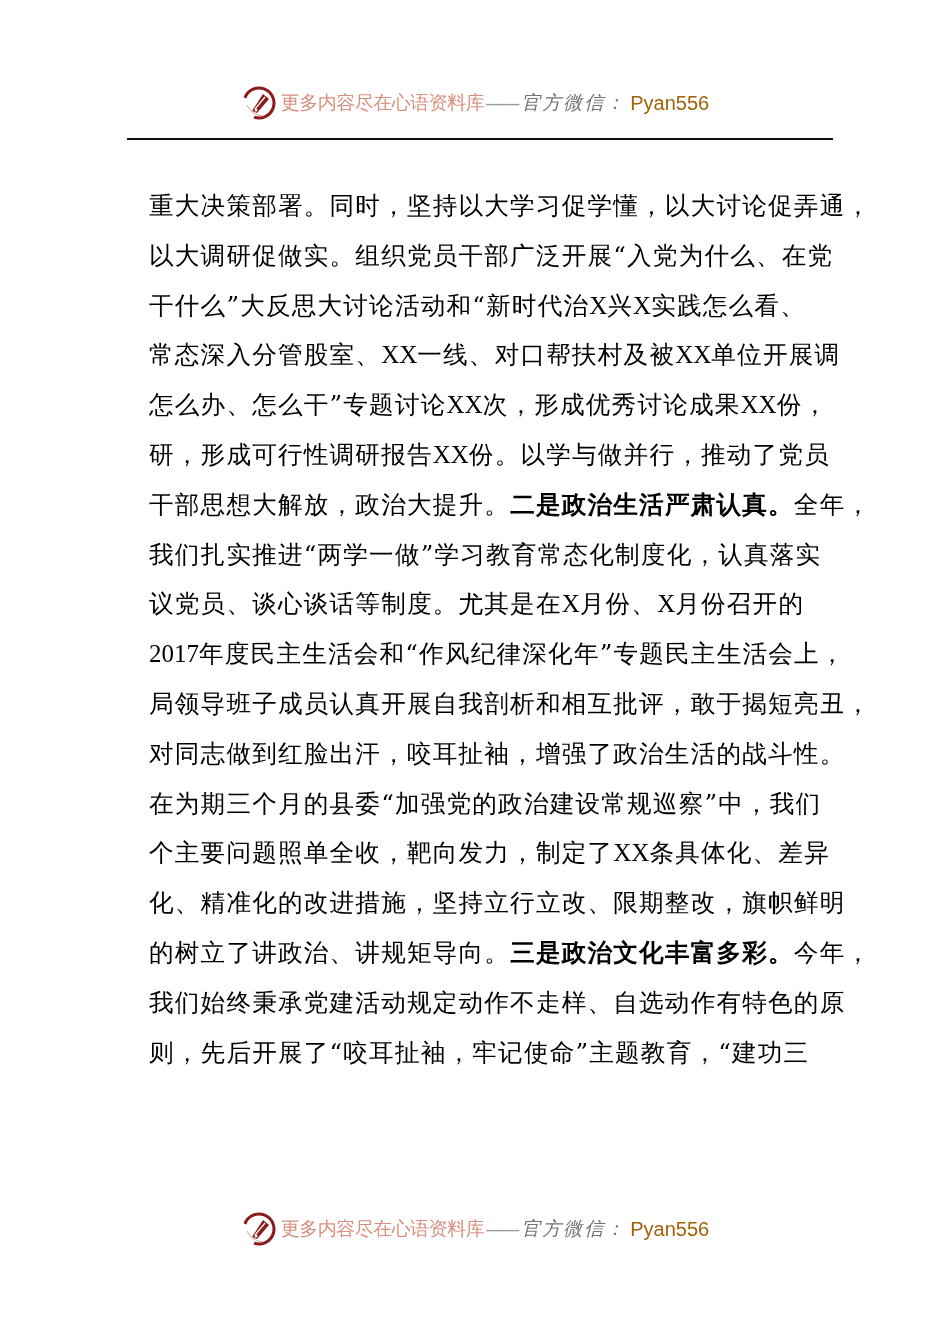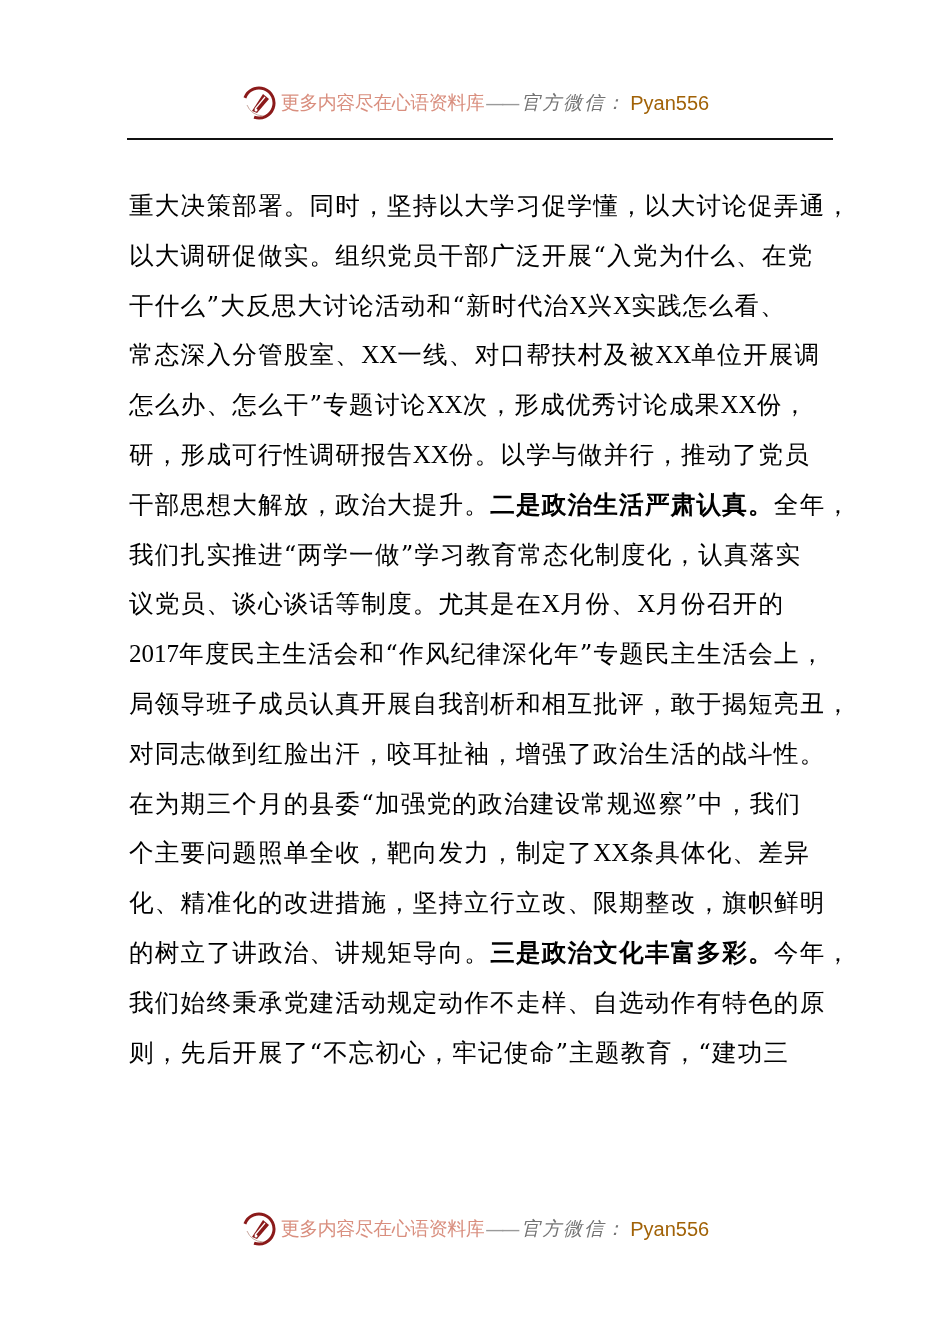--- a/index.html
+++ b/index.html
@@ -77,20 +77,21 @@
       top: 181px;
       width: 720px;
     }
     .line {
       height: 49.8px;
       line-height: 49.8px;
       font-size: 24.6px;
       white-space: nowrap;
       letter-spacing: 1.2px;
       font-family: "DejaVu Serif", "Liberation Serif", serif;
+      margin-left: 20px;
     }
     .line .latin {
       font-family: "Liberation Serif", serif;
       font-size: 25px;
       letter-spacing: 0;
     }
     .line b {
       font-family: "DejaVu Sans", sans-serif;
       font-weight: bold;
     }
@@ -129,21 +130,21 @@
     <div class="line"><span>我们扎实推进“两学一做”学习教育常态化制度化，认真落实</span></div>
     <div class="line"><span>议党员、谈心谈话等制度。尤其是在</span><span class="latin">X</span><span>月份、</span><span class="latin">X</span><span>月份召开的</span></div>
     <div class="line"><span class="latin">2017</span><span>年度民主生活会和“作风纪律深化年”专题民主生活会上，</span></div>
     <div class="line"><span>局领导班子成员认真开展自我剖析和相互批评，敢于揭短亮丑，</span></div>
     <div class="line"><span>对同志做到红脸出汗，咬耳扯袖，增强了政治生活的战斗性。</span></div>
     <div class="line"><span>在为期三个月的县委“加强党的政治建设常规巡察”中，我们</span></div>
     <div class="line"><span>个主要问题照单全收，靶向发力，制定了</span><span class="latin">XX</span><span>条具体化、差异</span></div>
     <div class="line"><span>化、精准化的改进措施，坚持立行立改、限期整改，旗帜鲜明</span></div>
     <div class="line"><span>的树立了讲政治、讲规矩导向。</span><b>三是政治文化丰富多彩。</b><span>今年，</span></div>
     <div class="line"><span>我们始终秉承党建活动规定动作不走样、自选动作有特色的原</span></div>
-    <div class="line"><span>则，先后开展了“不忘初心，牢记使命”主题教育，“建功三</span></div>
+    <div class="line"><span>则，先后开展了“咬耳扯袖，牢记使命”主题教育，“建功三</span></div>
   </div>
 
 <div class="page-footer">
   <div class="banner">
     <span class="logo-icon">
       <svg width="36" height="36" viewBox="0 0 36 36">
         <circle cx="18" cy="18" r="15" fill="none" stroke="#8b1a1a" stroke-width="3" stroke-dasharray="70 25" transform="rotate(200 18 18)"></circle>
         <path d="M11 26 L22 9 L28 14 L16 28 Z" fill="#8b1a1a"></path>
         <path d="M14 24 L24 12" stroke="#fff" stroke-width="1.2"></path>
         <circle cx="15" cy="25" r="1.5" fill="#fff"></circle>

